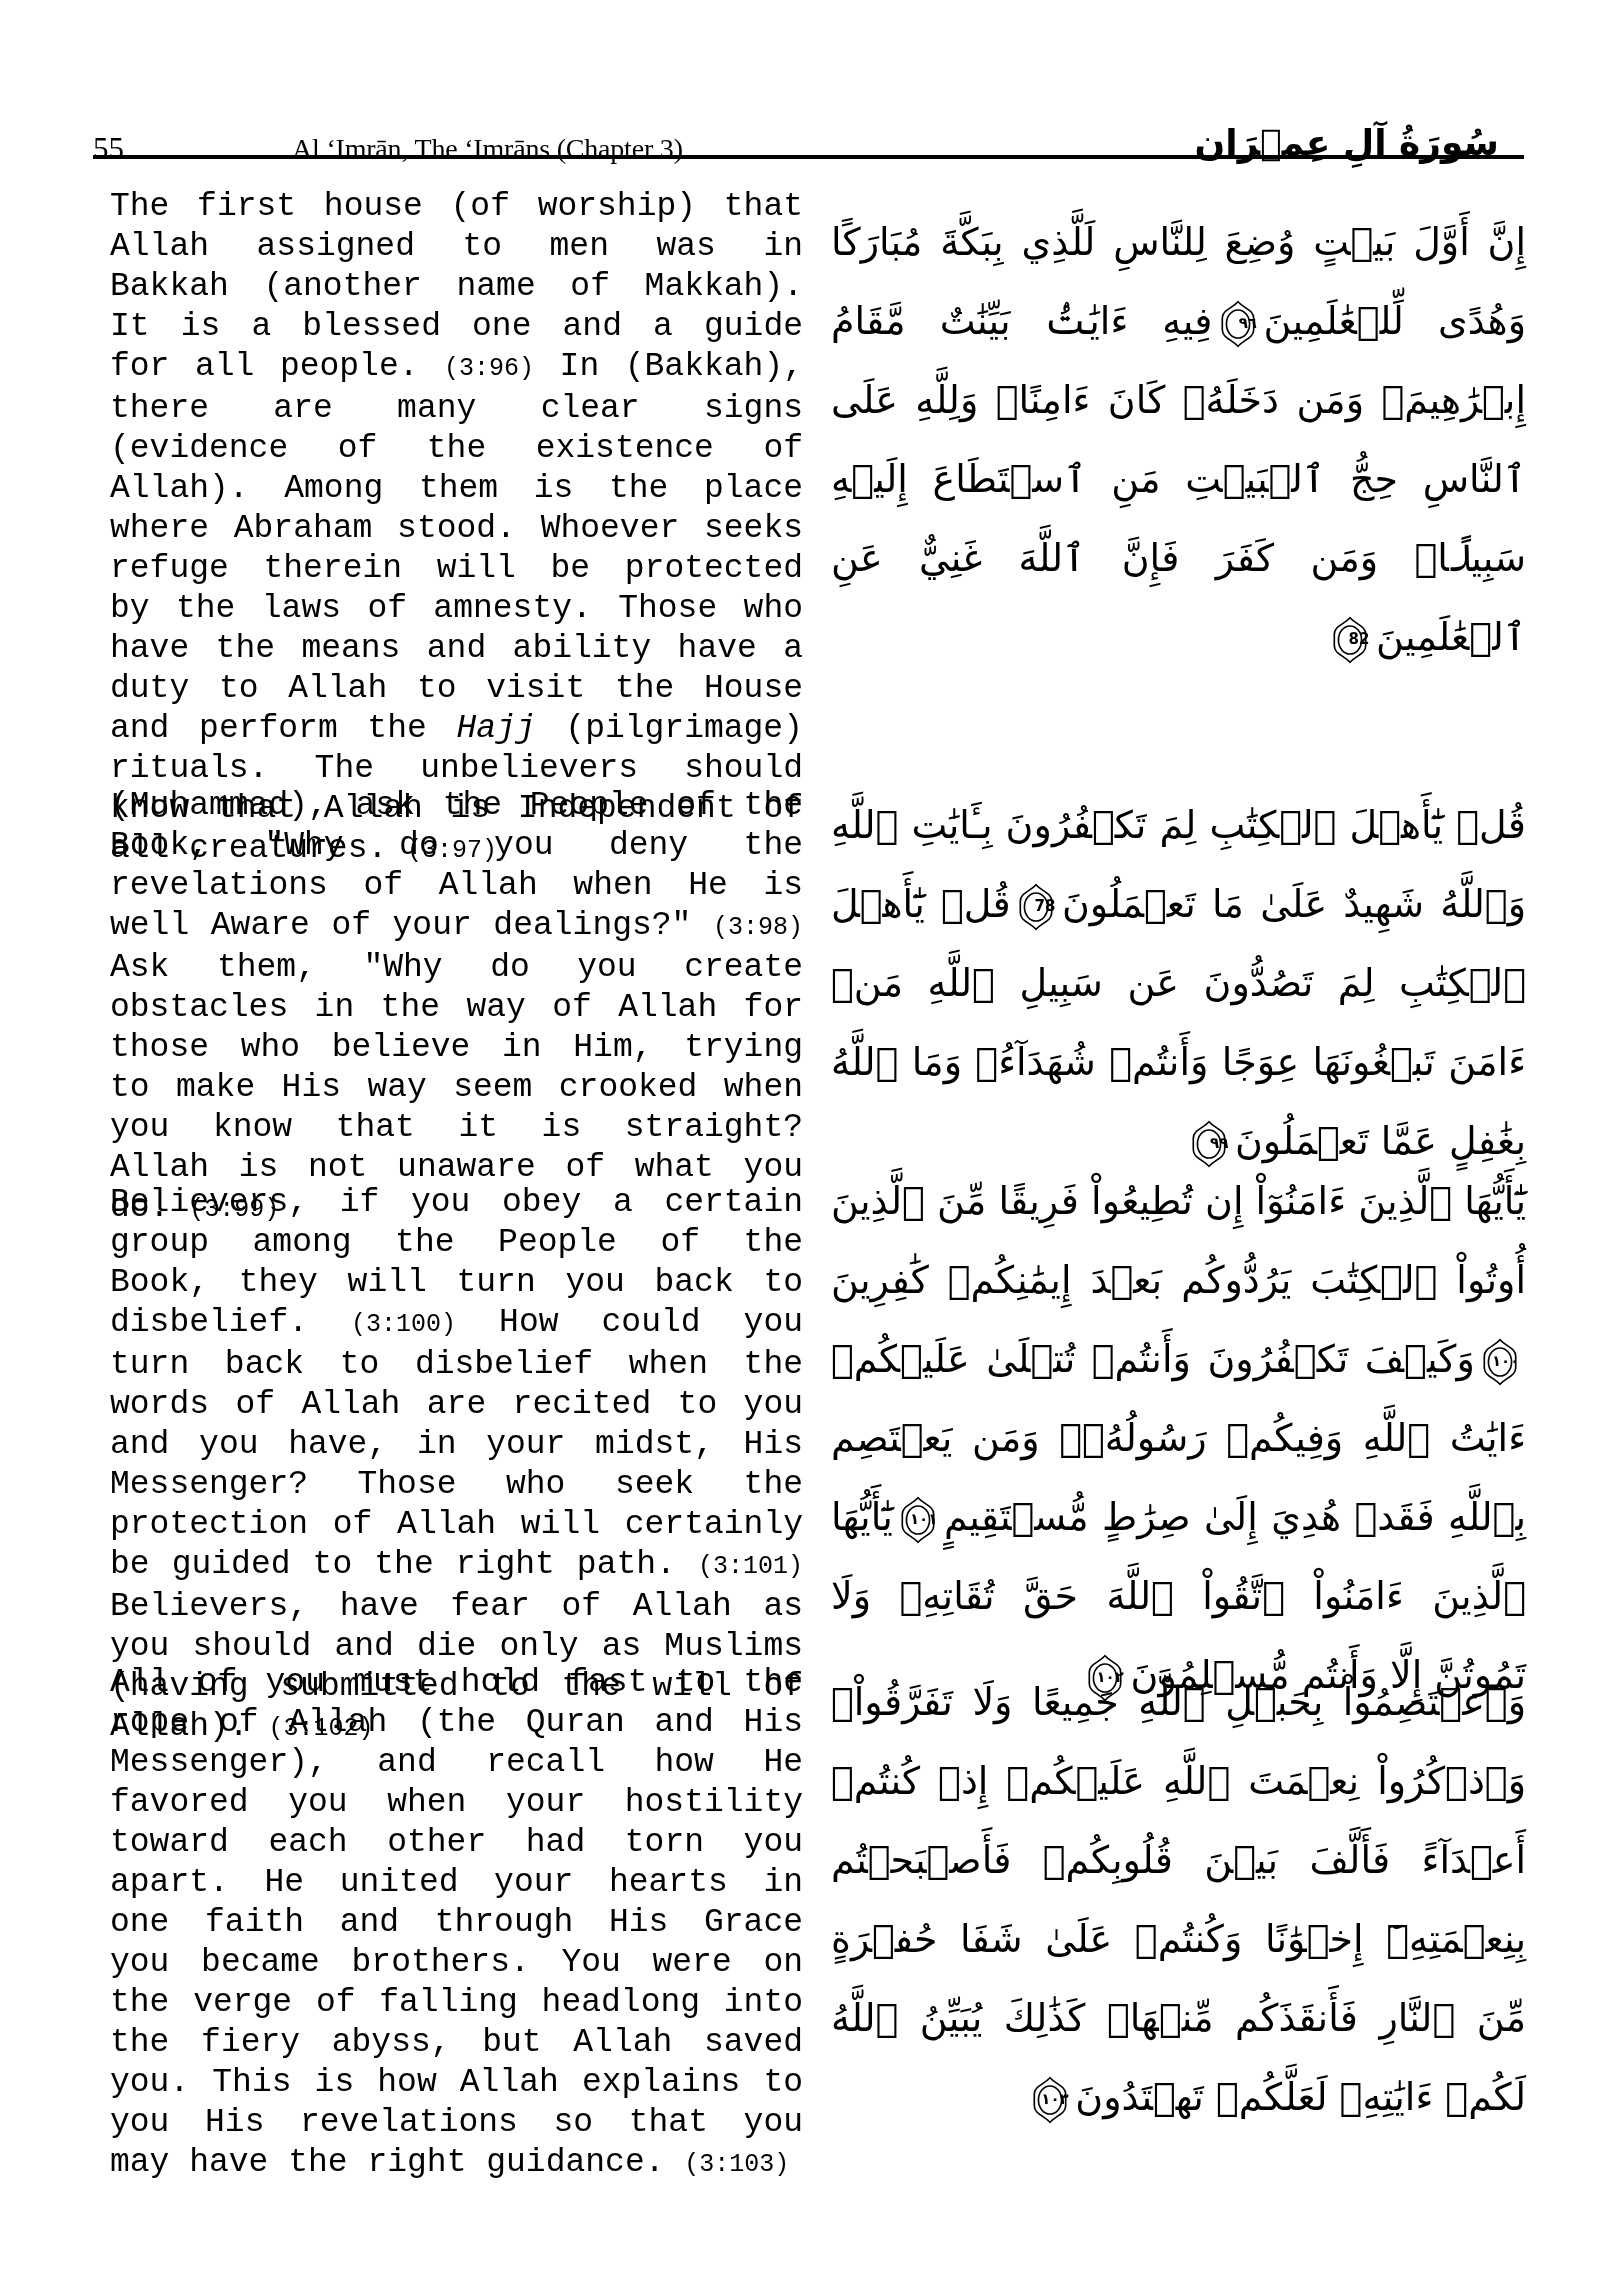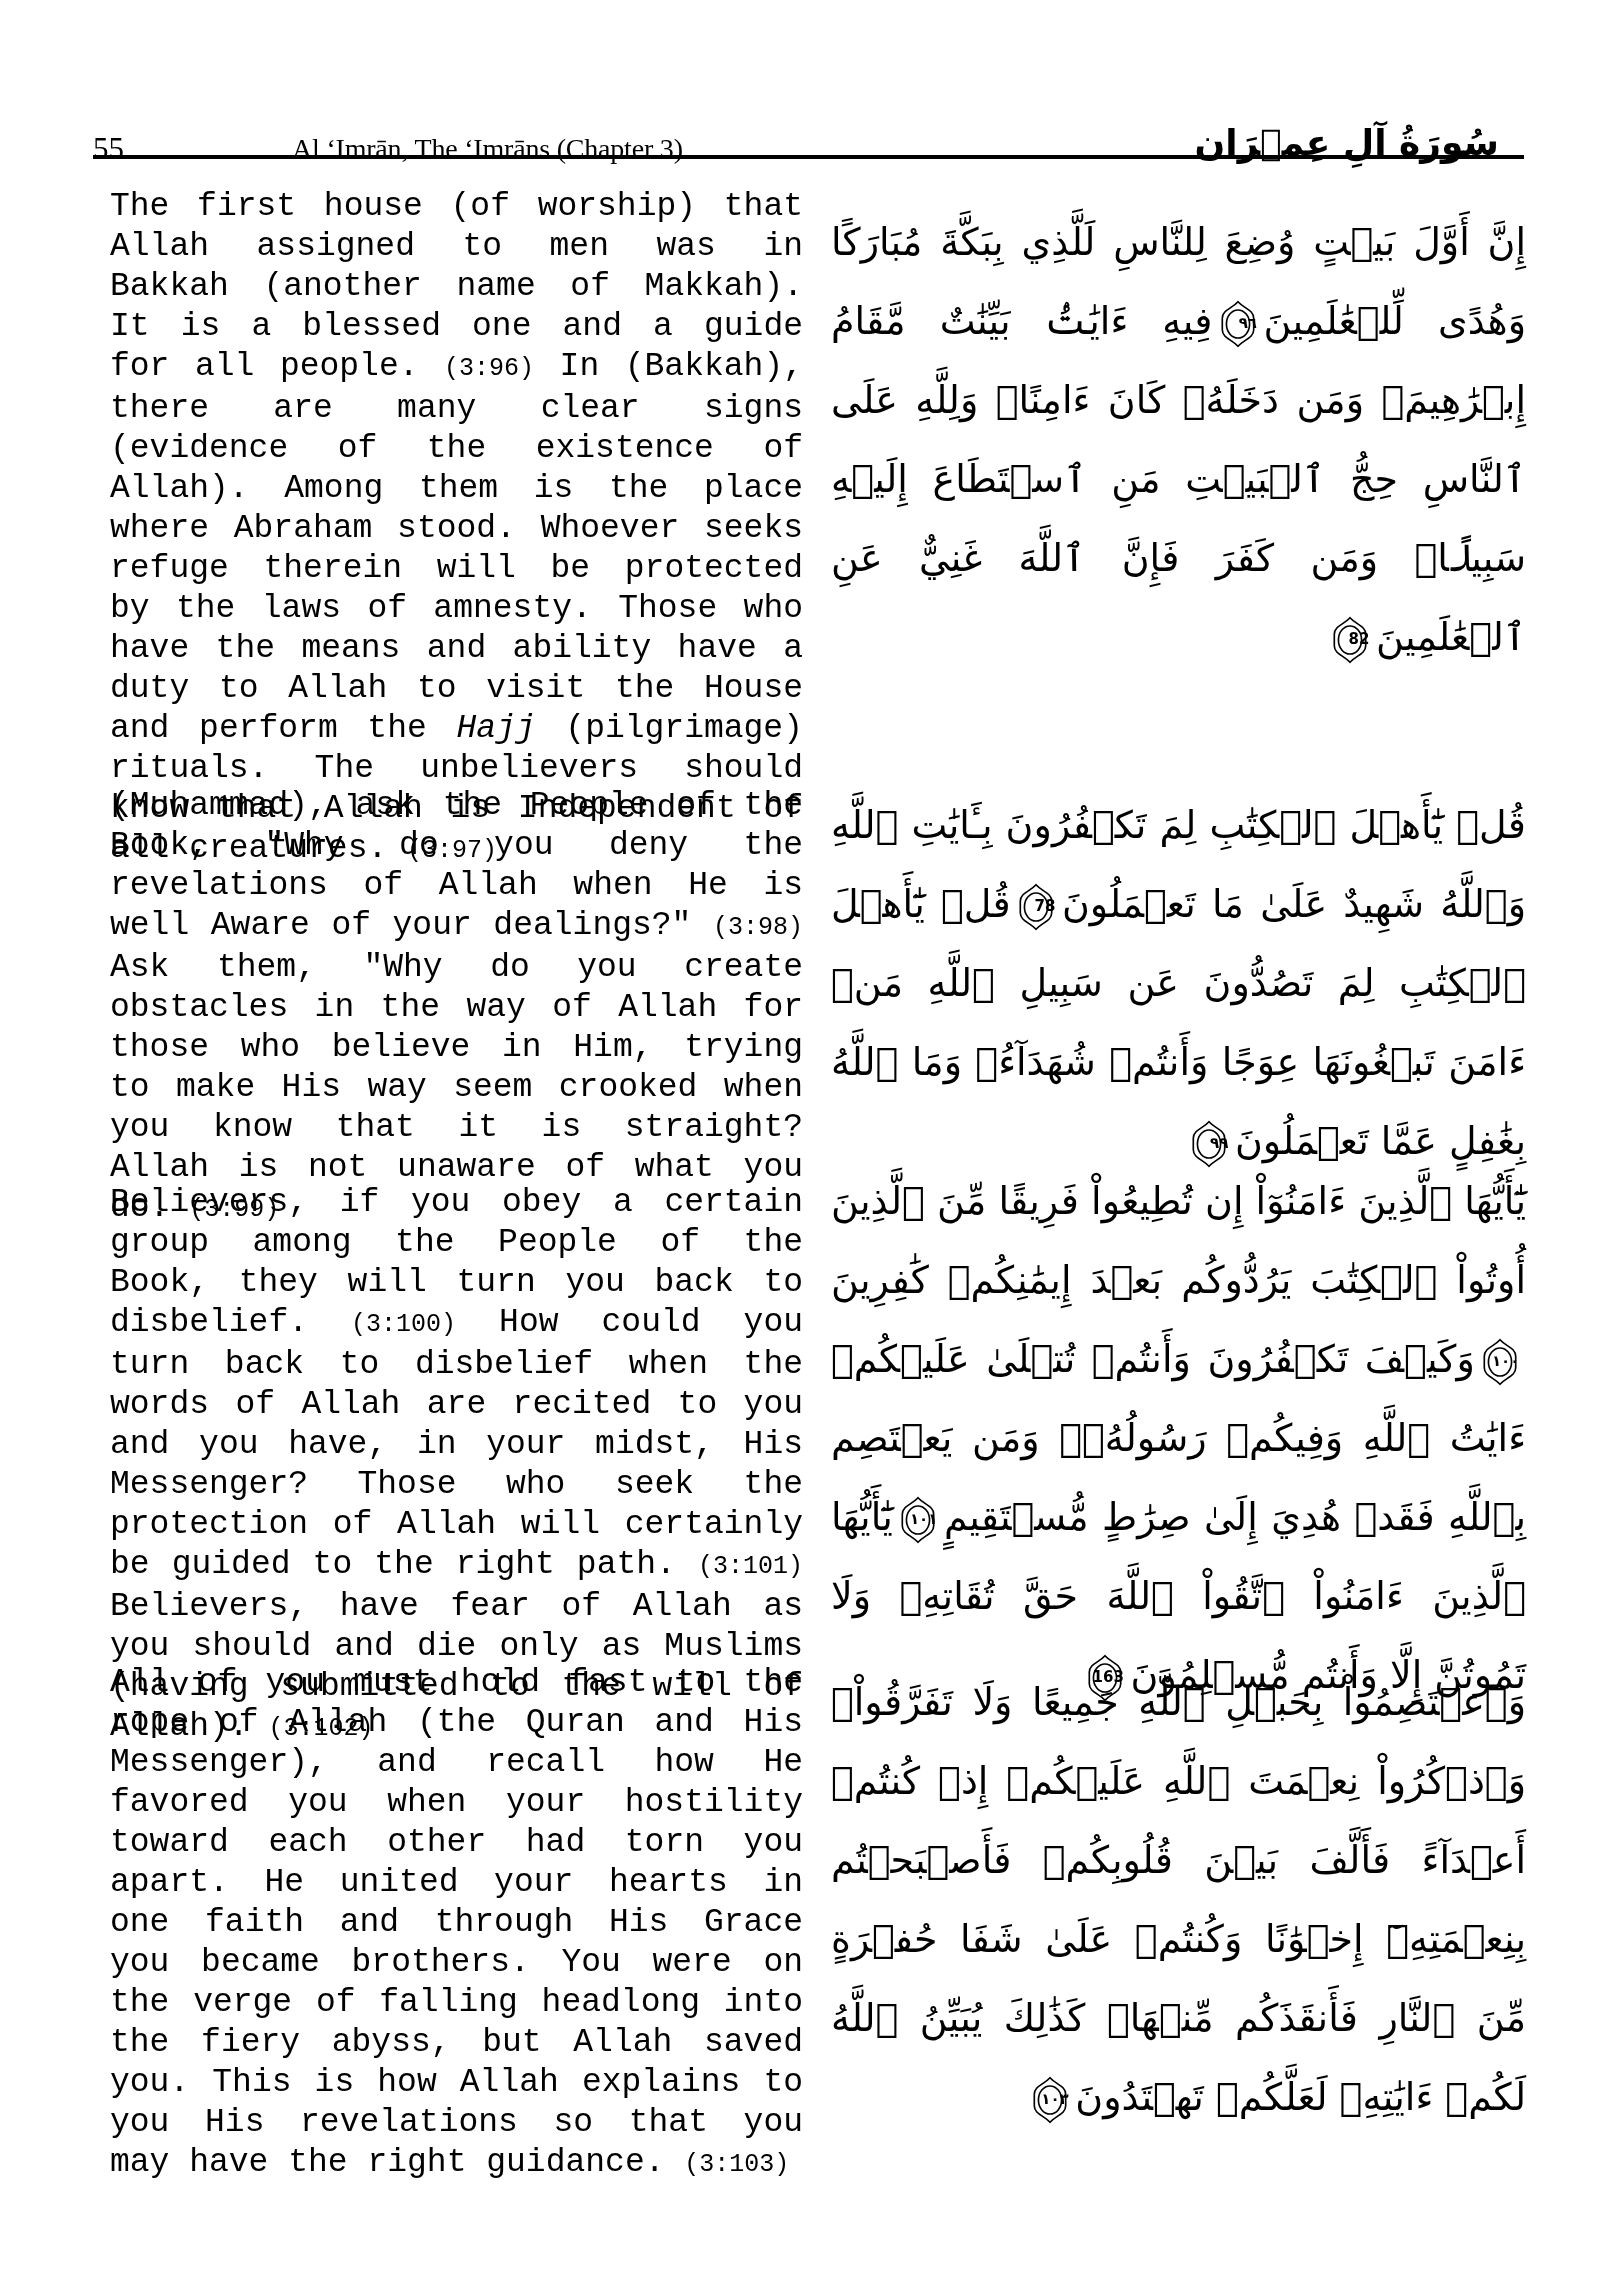--- a/index.html
+++ b/index.html
@@ -55,21 +55,21 @@
 
   <div class="ar" style="top:1162px;"><span>يَٰٓأَيُّهَا ٱلَّذِينَ ءَامَنُوٓاْ إِن تُطِيعُواْ فَرِيقًا مِّنَ ٱلَّذِينَ أُوتُواْ ٱلۡكِتَٰبَ يَرُدُّوكُم بَعۡدَ إِيمَٰنِكُمۡ كَٰفِرِينَ</span><span class="ayah-mark"><svg width="38" height="48" viewBox="0 0 46 58">
           <path d="M23 2 C30 10 42 12 42 22 L42 36 C42 46 30 48 23 56 C16 48 4 46 4 36 L4 22 C4 12 16 10 23 2 Z" fill="none" stroke="#000" stroke-width="2"></path>
           <ellipse cx="23" cy="29" rx="14" ry="17" fill="none" stroke="#000" stroke-width="2"></ellipse>
         </svg><span>١٠٠</span></span><span>وَكَيۡفَ تَكۡفُرُونَ وَأَنتُمۡ تُتۡلَىٰ عَلَيۡكُمۡ ءَايَٰتُ ٱللَّهِ وَفِيكُمۡ رَسُولُهُۥۗ وَمَن يَعۡتَصِم بِٱللَّهِ فَقَدۡ هُدِيَ إِلَىٰ صِرَٰطٍ مُّسۡتَقِيمٍ</span><span class="ayah-mark"><svg width="38" height="48" viewBox="0 0 46 58">
           <path d="M23 2 C30 10 42 12 42 22 L42 36 C42 46 30 48 23 56 C16 48 4 46 4 36 L4 22 C4 12 16 10 23 2 Z" fill="none" stroke="#000" stroke-width="2"></path>
           <ellipse cx="23" cy="29" rx="14" ry="17" fill="none" stroke="#000" stroke-width="2"></ellipse>
         </svg><span>١٠١</span></span><span>يَٰٓأَيُّهَا ٱلَّذِينَ ءَامَنُواْ ٱتَّقُواْ ٱللَّهَ حَقَّ تُقَاتِهِۦ وَلَا تَمُوتُنَّ إِلَّا وَأَنتُم مُّسۡلِمُونَ</span><span class="ayah-mark"><svg width="38" height="48" viewBox="0 0 46 58">
           <path d="M23 2 C30 10 42 12 42 22 L42 36 C42 46 30 48 23 56 C16 48 4 46 4 36 L4 22 C4 12 16 10 23 2 Z" fill="none" stroke="#000" stroke-width="2"></path>
           <ellipse cx="23" cy="29" rx="14" ry="17" fill="none" stroke="#000" stroke-width="2"></ellipse>
-        </svg><span>163</span></span></div>
+        </svg><span>١٠٢</span></span></div>
 
   <div class="en" style="top:1663px;"><span>All of you must hold fast to the rope of Allah (the Quran and His Messenger), and recall how He favored you when your hostility toward each other had torn you apart. He united your hearts in one faith and through His Grace you became brothers. You were on the verge of falling headlong into the fiery abyss, but Allah saved you. This is how Allah explains to you His revelations so that you may have the right guidance. </span><span class="ref">(3:103)</span></div>
 
   <div class="ar" style="top:1663px;"><span>وَٱعۡتَصِمُواْ بِحَبۡلِ ٱللَّهِ جَمِيعًا وَلَا تَفَرَّقُواْۚ وَٱذۡكُرُواْ نِعۡمَتَ ٱللَّهِ عَلَيۡكُمۡ إِذۡ كُنتُمۡ أَعۡدَآءً فَأَلَّفَ بَيۡنَ قُلُوبِكُمۡ فَأَصۡبَحۡتُم بِنِعۡمَتِهِۦٓ إِخۡوَٰنًا وَكُنتُمۡ عَلَىٰ شَفَا حُفۡرَةٍ مِّنَ ٱلنَّارِ فَأَنقَذَكُم مِّنۡهَاۗ كَذَٰلِكَ يُبَيِّنُ ٱللَّهُ لَكُمۡ ءَايَٰتِهِۦ لَعَلَّكُمۡ تَهۡتَدُونَ</span><span class="ayah-mark"><svg width="38" height="48" viewBox="0 0 46 58">
           <path d="M23 2 C30 10 42 12 42 22 L42 36 C42 46 30 48 23 56 C16 48 4 46 4 36 L4 22 C4 12 16 10 23 2 Z" fill="none" stroke="#000" stroke-width="2"></path>
           <ellipse cx="23" cy="29" rx="14" ry="17" fill="none" stroke="#000" stroke-width="2"></ellipse>
         </svg><span>١٠٣</span></span></div>
 
 </div>
 

